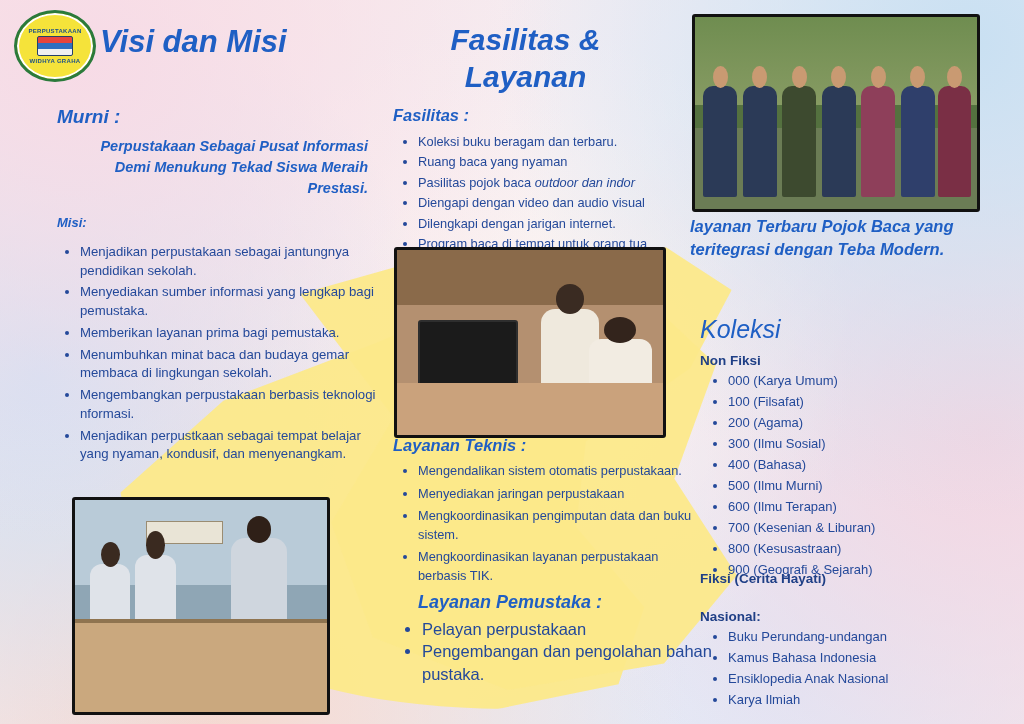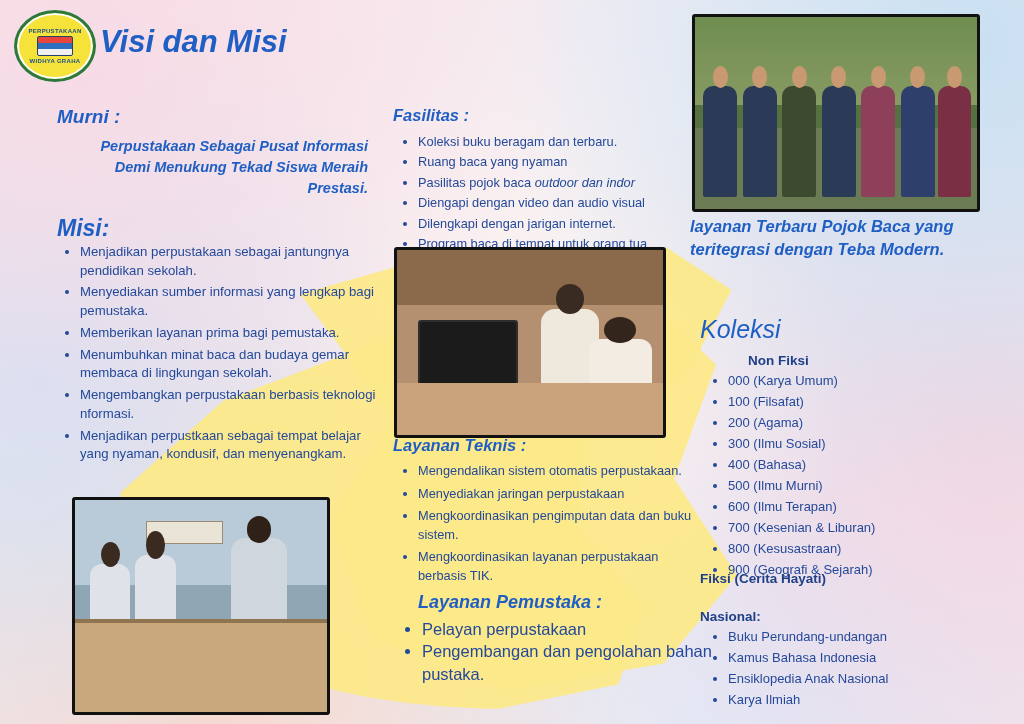--- a/index.html
+++ b/index.html
@@ -94,21 +94,21 @@
     font-size: 19px; font-weight: bold; color: #1f5fc4; font-style: italic;
   }
   .visi-text {
     position: absolute; left: 68px; top: 136px; width: 300px;
     text-align: right;
     font-size: 14.5px; font-weight: bold; color: #1f5fc4; font-style: italic;
     line-height: 1.45;
   }
   .misi-label {
     position: absolute; left: 57px; top: 215px;
-    font-size: 23px; font-weight: bold; color: #1f5fc4; font-style: italic;
+    font-size: 13px; font-weight: bold; color: #1f5fc4; font-style: italic;
   }
   ul.misi {
     position: absolute; left: 60px; top: 243px; width: 305px;
     margin: 0; padding-left: 20px;
     color: #24499a; font-size: 13.2px; line-height: 1.42;
   }
   ul.misi li { margin-bottom: 3px; }
 
   
   .fasilitas-label {
@@ -156,21 +156,21 @@
     text-align: left;
     font-size: 16.5px; font-weight: bold; color: #1f5fc4; font-style: italic;
     line-height: 1.42;
   }
   .h-koleksi {
     position: absolute; left: 700px; top: 315px;
     font-size: 25px; font-weight: normal; color: #1f5fc4; font-style: italic;
   }
   .nonfiksi-label {
     position: absolute; left: 700px; top: 353px;
-    font-size: 13.5px; font-weight: bold; color: #1f3f86; margin-left: 48px;
+    font-size: 13.5px; font-weight: bold; color: #1f3f86;
   }
   ul.koleksi {
     position: absolute; left: 706px; top: 370px; width: 250px;
     margin: 0; padding-left: 22px;
     color: #24499a; font-size: 13px; line-height: 1.62;
   }
   .fiksi-label {
     position: absolute; left: 700px; top: 571px;
     font-size: 13.5px; font-weight: bold; color: #1f3f86;
   }
@@ -308,21 +308,22 @@
       <div class="photo photo-lib">
         <div class="sign"></div>
         <div class="kid" style="left:6%"></div>
         <div class="kid" style="left:24%; height:44%"></div>
         <div class="staff"></div>
         <div class="counter"></div>
       </div>
     </div>
 
     <div class="h-fasilitas">
-      <br>
+      <span>Fasilitas &amp;</span><br>
+      <span>Layanan</span>
     </div>
 
     <div class="fasilitas-label">Fasilitas :</div>
     <ul class="fasilitas">
       <li><span>Koleksi buku beragam dan terbaru.</span></li>
       <li><span>Ruang baca yang nyaman</span></li>
       <li><span>Pasilitas pojok baca </span><i>outdoor dan indor</i></li>
       <li><span>Diengapi dengan video dan audio visual</span></li>
       <li><span>Dilengkapi dengan jarigan internet.</span></li>
       <li><span>Program baca di tempat untuk orang tua</span></li>

